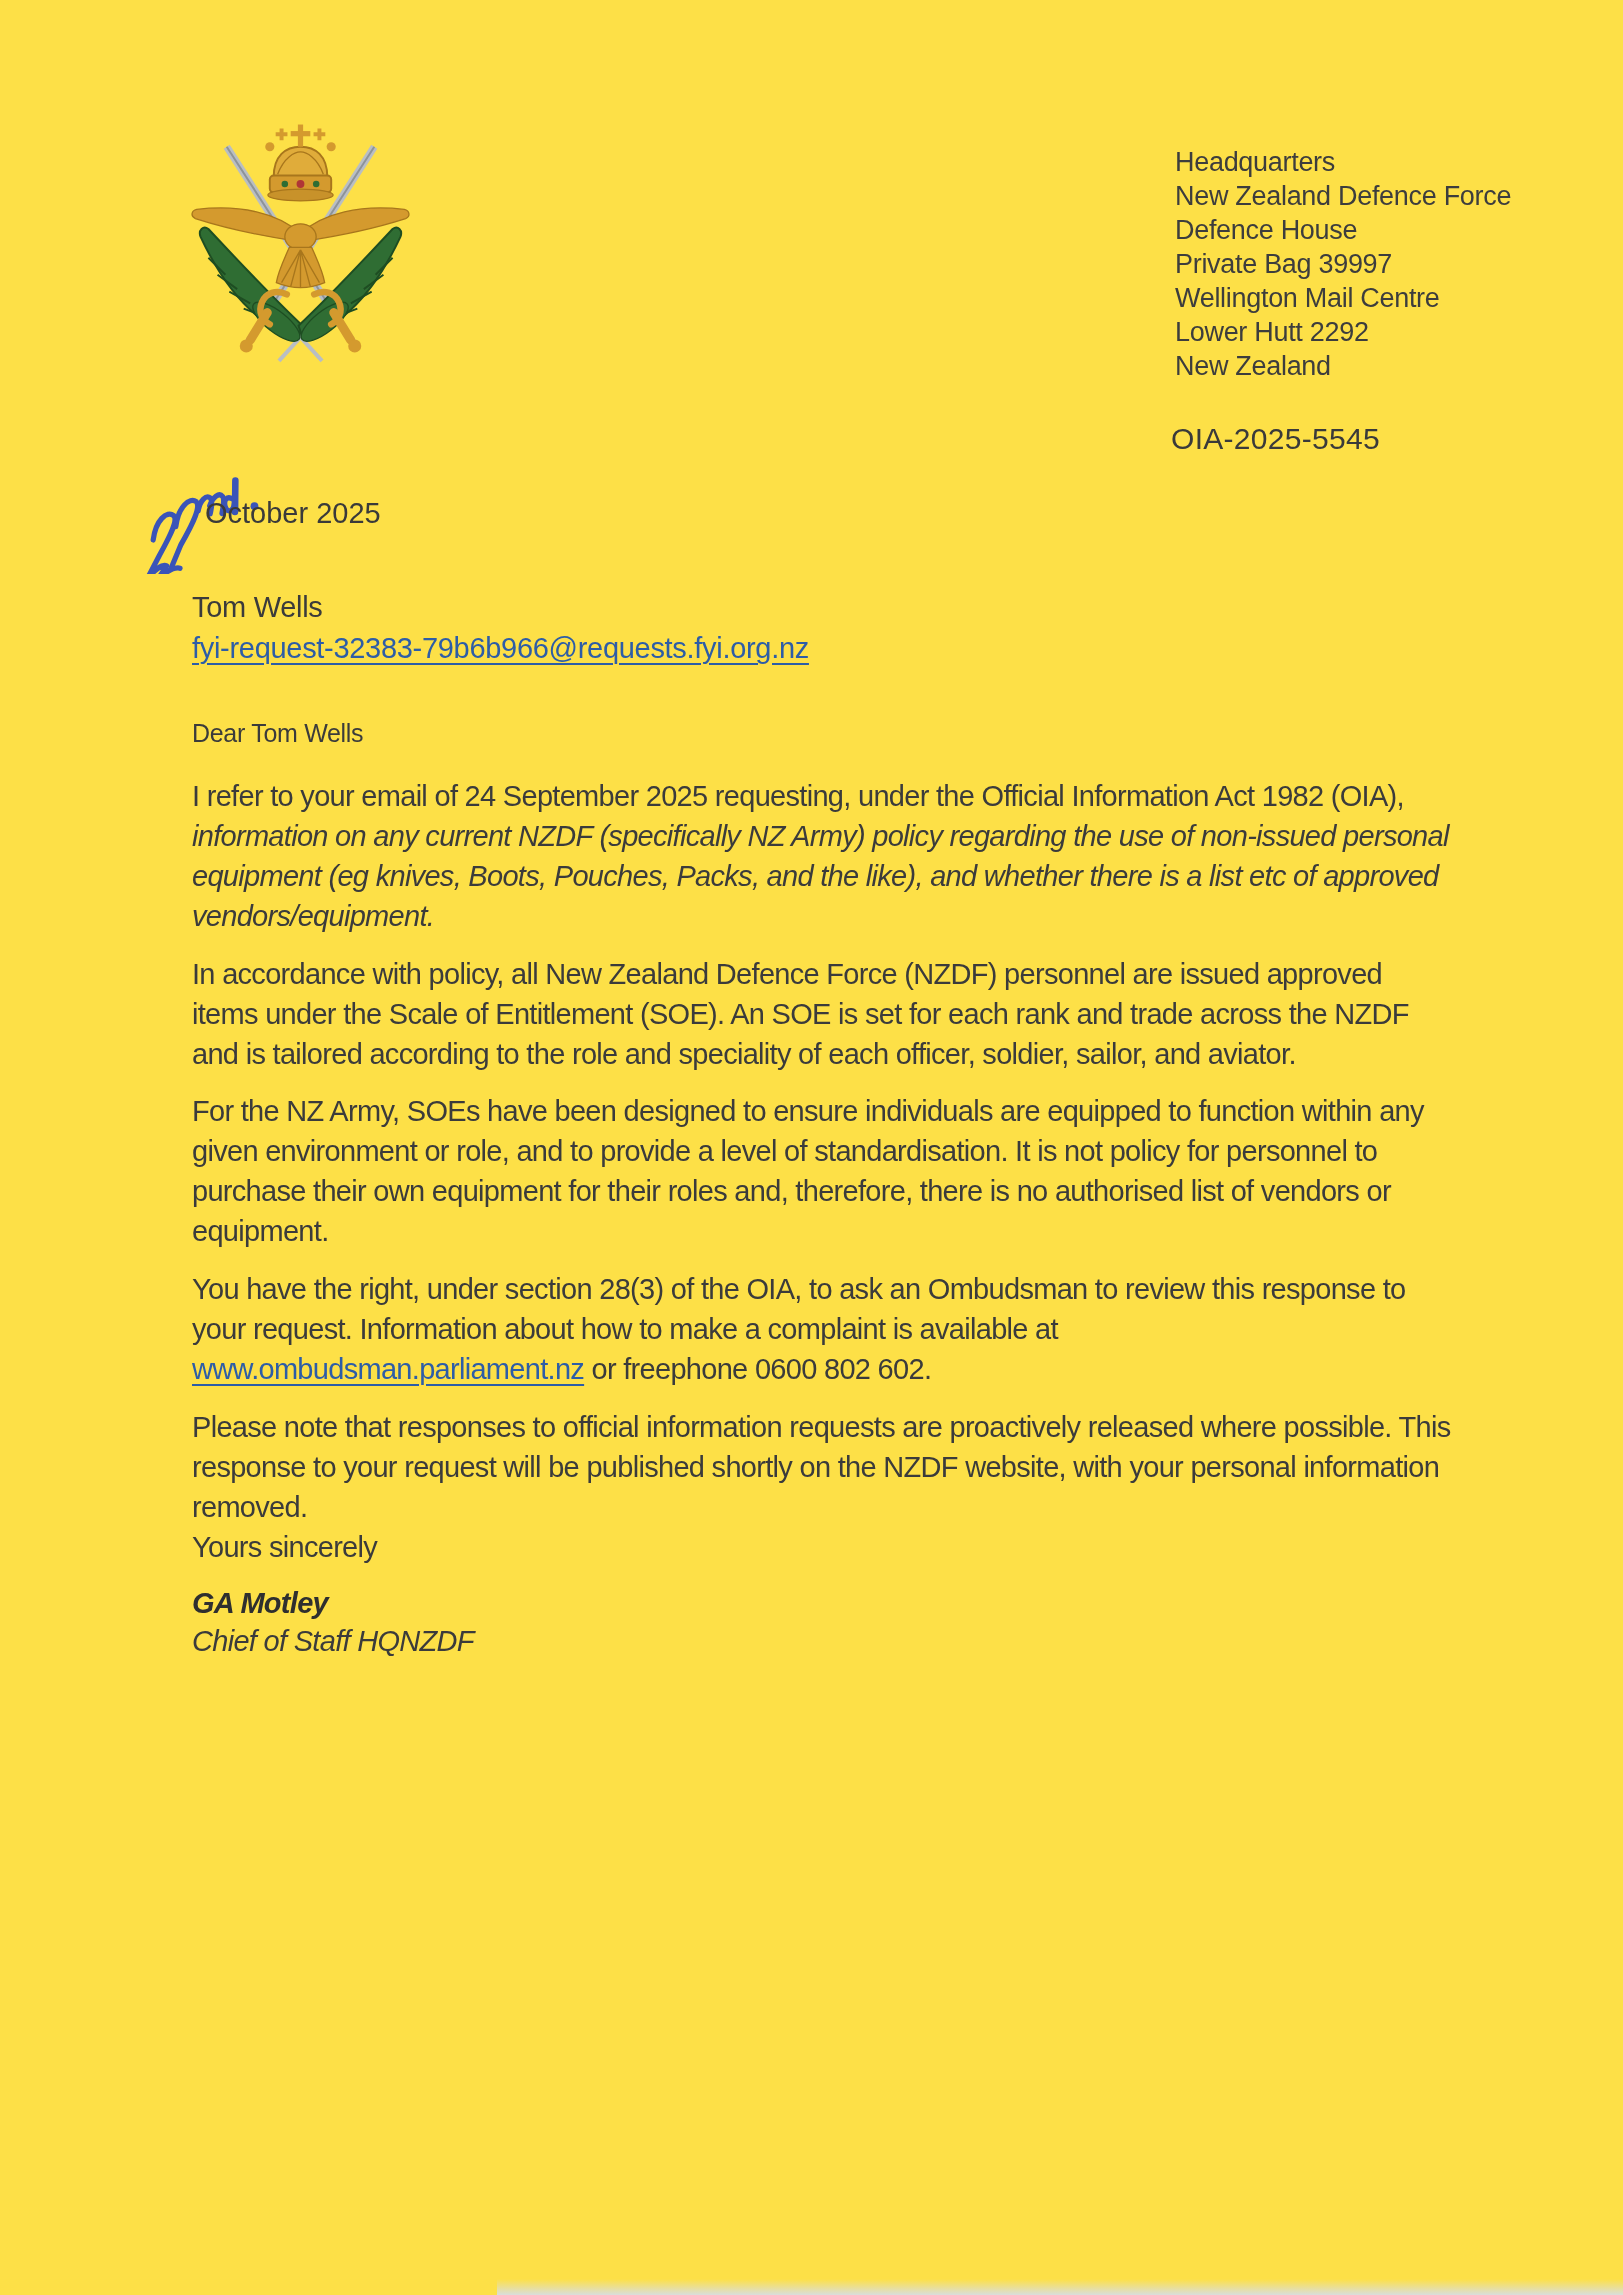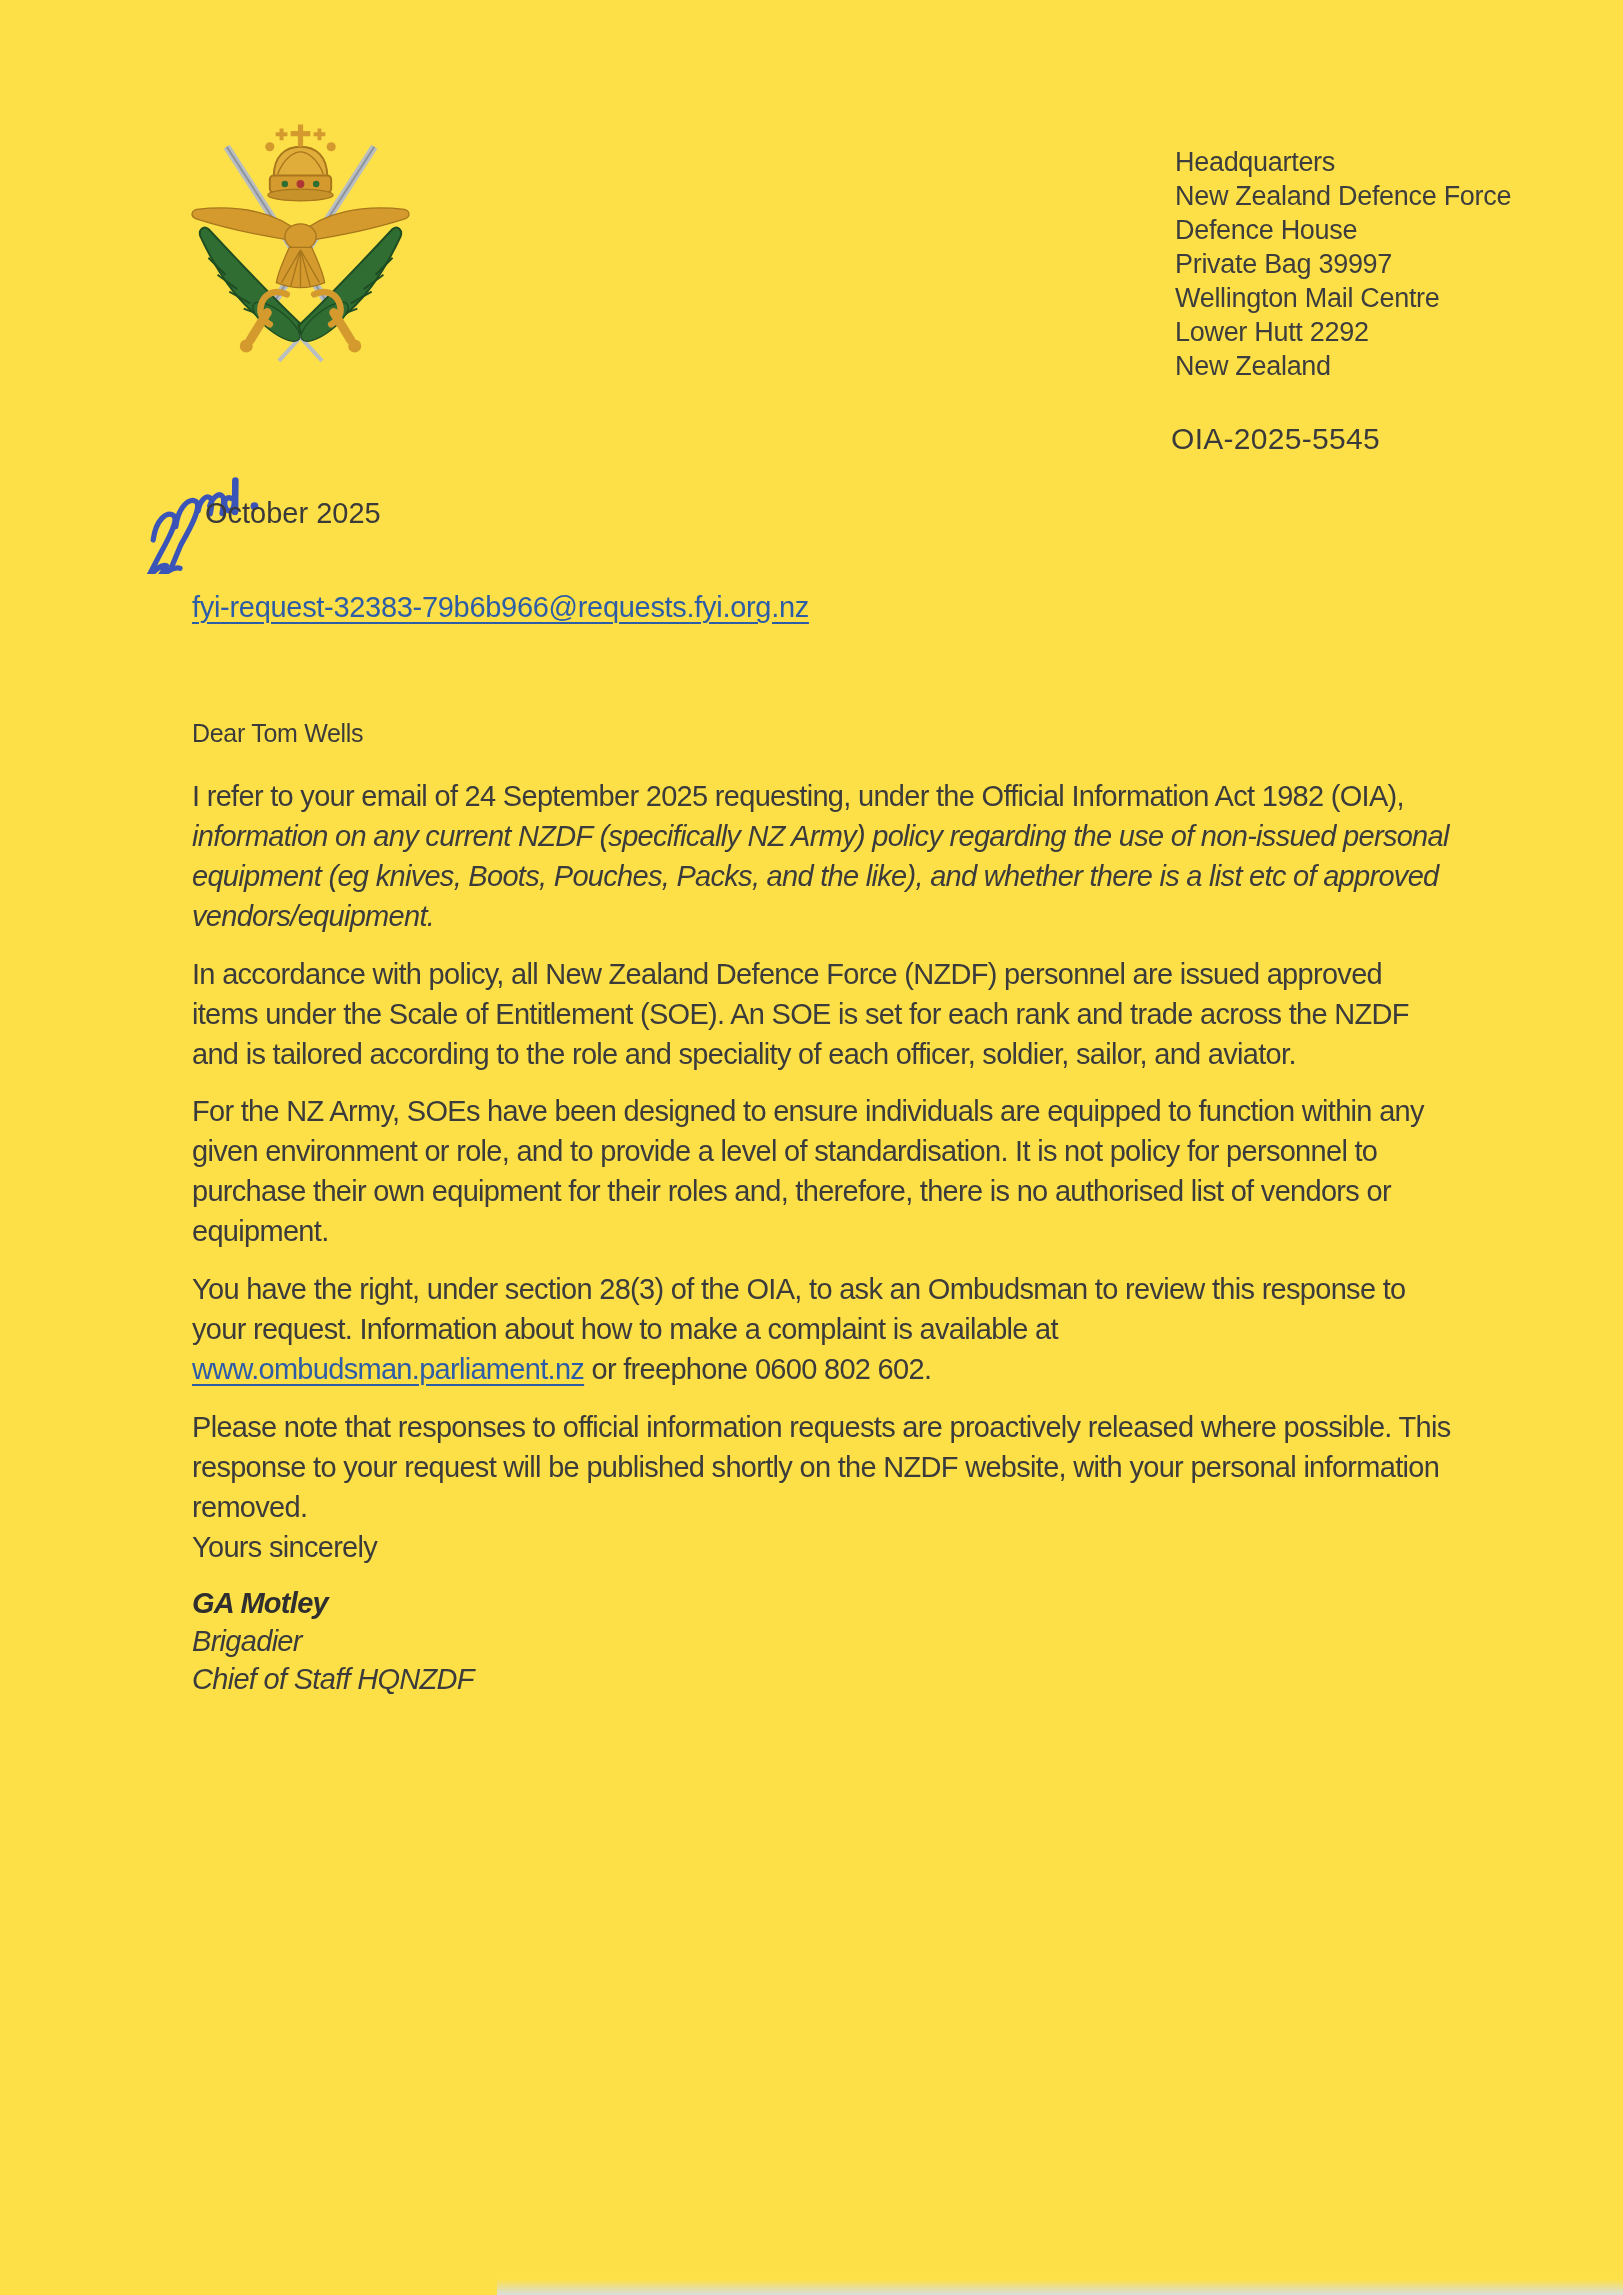--- a/index.html
+++ b/index.html
@@ -115,37 +115,37 @@
       <path d="M124,86 C130,72 140,66 145,73 C148,79 144,90 142,99"></path>
       <path d="M160,78 C152,72 145,78 148,90 C151,99 160,97 162,84 L166,50 C165,66 164,82 163,97"></path>
       <path d="M166,50 L162,98" stroke-width="10"></path>
     </g>
     <circle cx="192" cy="86" r="6" fill="#3a54b8"></circle>
   </svg>
 
   <div class="abs date">October 2025</div>
 
   <div class="abs recipient">
+    <div>Tom Wells</div>
     <a class="link">fyi-request-32383-79b6b966@requests.fyi.org.nz</a>
   </div>
 
   <div class="abs salutation">Dear Tom Wells</div>
 
   <div class="abs body">
     <p><span>I refer to your email of 24 September 2025 requesting, under the Official Information Act 1982 (OIA), </span><span class="italic">information on any current NZDF (specifically NZ Army) policy regarding the use of non-issued personal equipment (eg knives, Boots, Pouches, Packs, and the like), and whether there is a list etc of approved vendors/equipment.</span></p>
     <p>In accordance with policy, all New Zealand Defence Force (NZDF) personnel are issued approved items under the Scale of Entitlement (SOE). An SOE is set for each rank and trade across the NZDF and is tailored according to the role and speciality of each officer, soldier, sailor, and aviator.</p>
     <p>For the NZ Army, SOEs have been designed to ensure individuals are equipped to function within any given environment or role, and to provide a level of standardisation. It is not policy for personnel to purchase their own equipment for their roles and, therefore, there is no authorised list of vendors or equipment.</p>
     <p><span>You have the right, under section 28(3) of the OIA, to ask an Ombudsman to review this response to your request. Information about how to make a complaint is available at </span><a class="link">www.ombudsman.parliament.nz</a><span> or freephone 0600 802 602.</span></p>
     <p class="last">Please note that responses to official information requests are proactively released where possible. This response to your request will be published shortly on the NZDF website, with your personal information removed.</p>
 
     <p class="valediction">Yours sincerely</p>
 
     <div class="sig">
       <div class="name">GA Motley</div>
-      <div>Brigadier</div>
       <div>Chief of Staff HQNZDF</div>
     </div>
   </div>
 
   <div class="abs scan-edge"></div>
 
 </div>
 
 
 </body></html>

